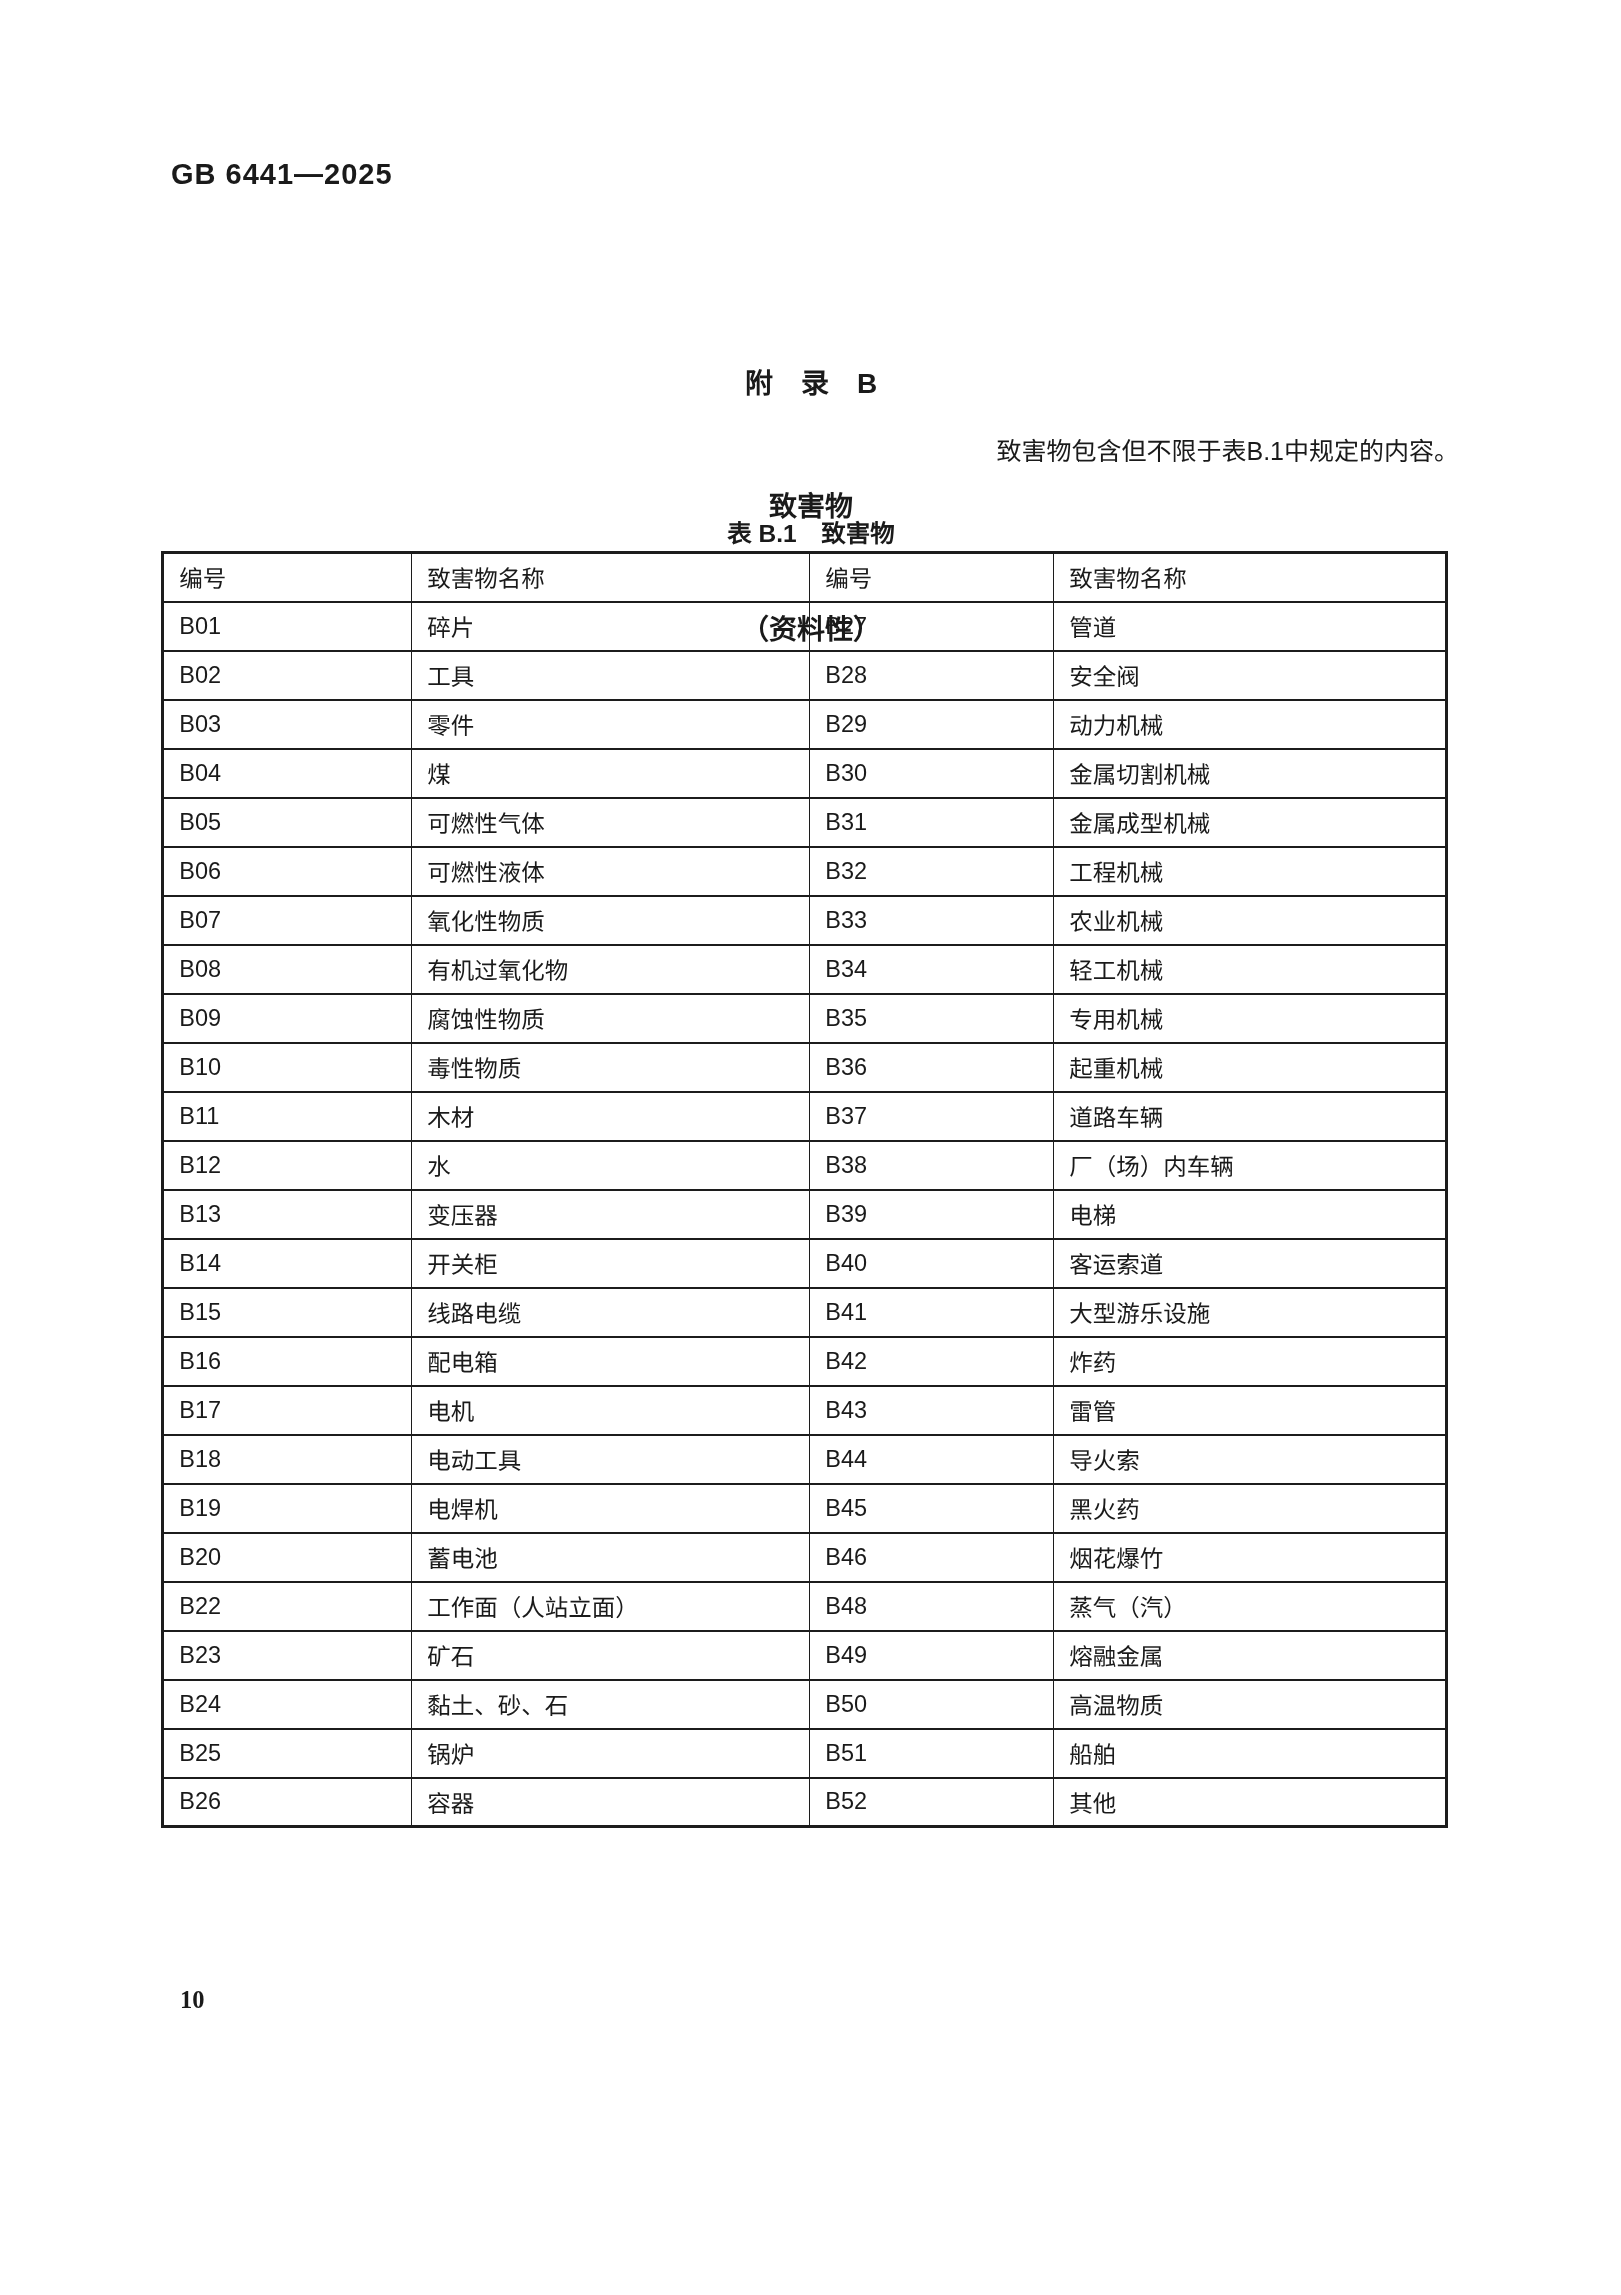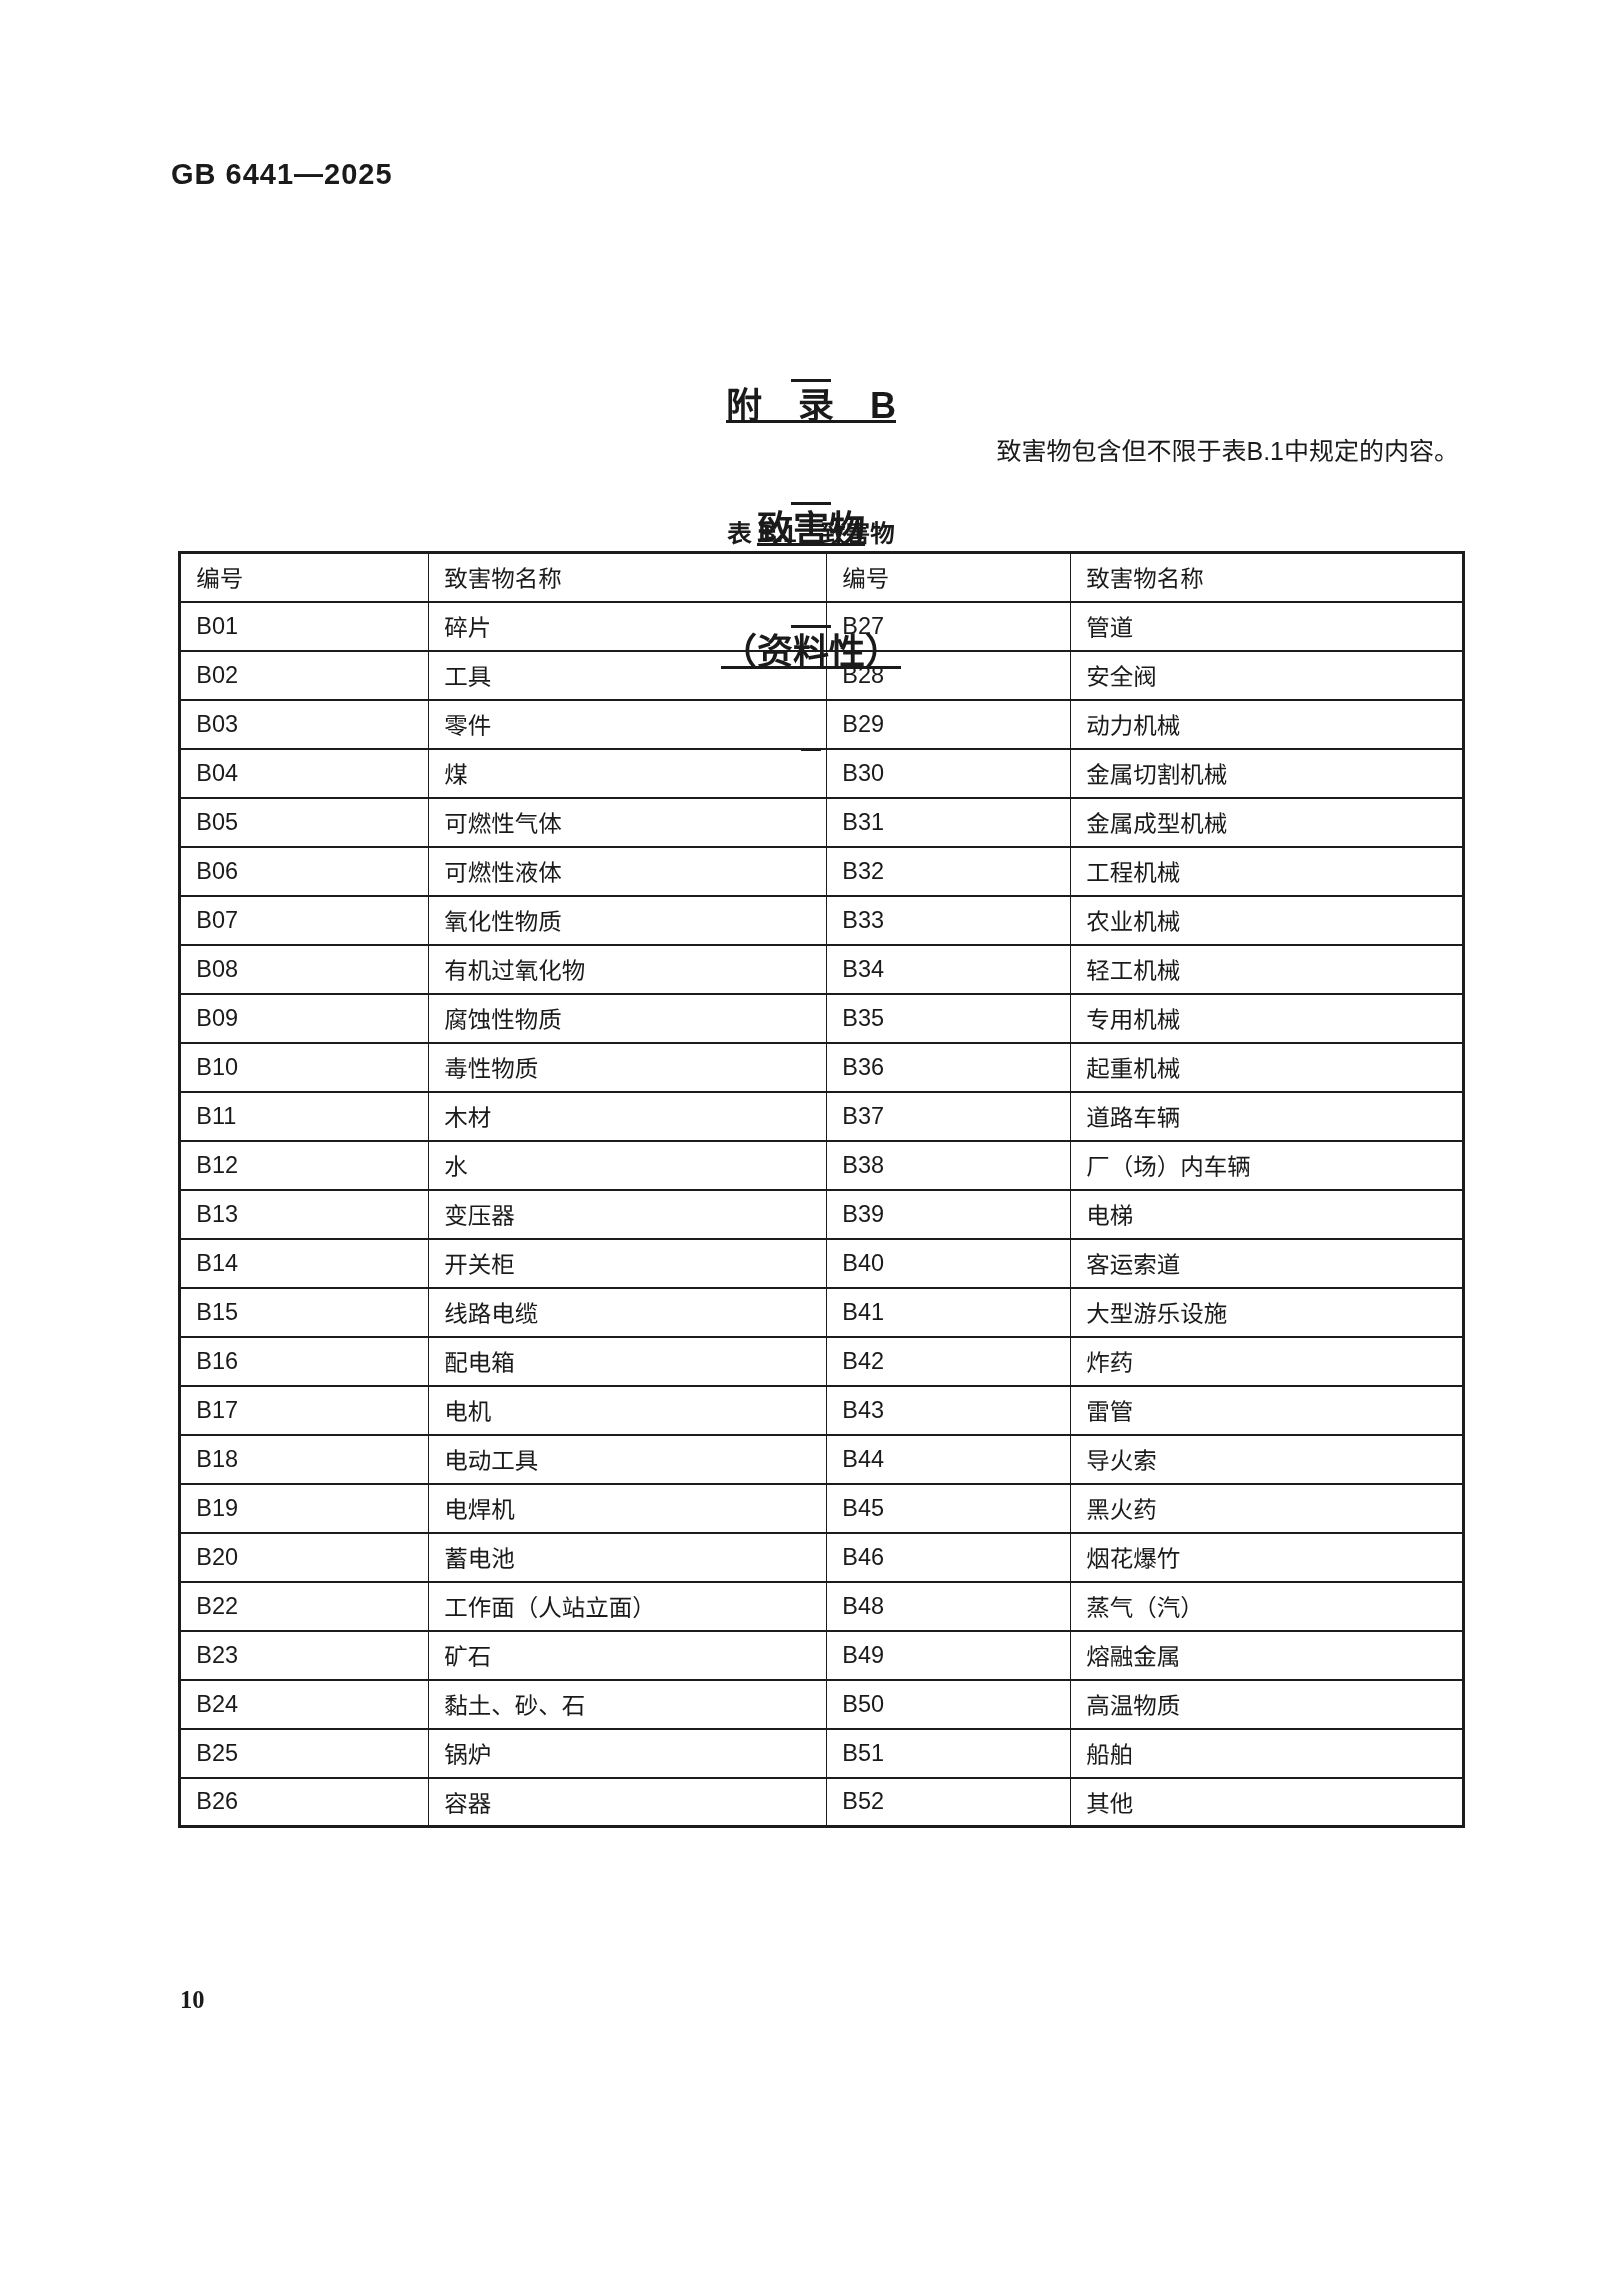--- a/index.html
+++ b/index.html
@@ -26,29 +26,28 @@
     left:171px;
     top:158px;
     font-family:Liberation Sans, sans-serif;
     font-weight:700;
     font-size:29px;
     letter-spacing:1px;
     white-space:nowrap;
   }
   .appendix-head{
     position:absolute;
-    top:303px;
+    top:281px;
     left:0;
     width:100%;
     text-align:center;
     font-weight:700;
-    font-size:36px;
+    font-size:28px;
     line-height:41px;
     white-space:pre;
-    text-decoration:underline;
   }
   .intro{
     position:absolute;
     top:435px;
     left:161px;
     width:1298px;
     font-size:25px;
     line-height:32px;
     text-indent:50px;
     text-align:right;
@@ -65,21 +64,20 @@
   }
   table.harm-table{
     position:absolute;
     top:551px;
     left:161px;
     width:1284px;
     border-collapse:collapse;
     table-layout:fixed;
     border:3.1px solid var(--border);
     font-size:23.5px;
-    margin-left:17px;
   }
   table.harm-table col.c1{width:249px;}
   table.harm-table col.c2{width:398px;}
   table.harm-table col.c3{width:244px;}
   table.harm-table col.c4{width:393px;}
   table.harm-table th,
   table.harm-table td{
     height:49px;
     border-left:1.5px solid var(--border);
     border-right:1.5px solid var(--border);

